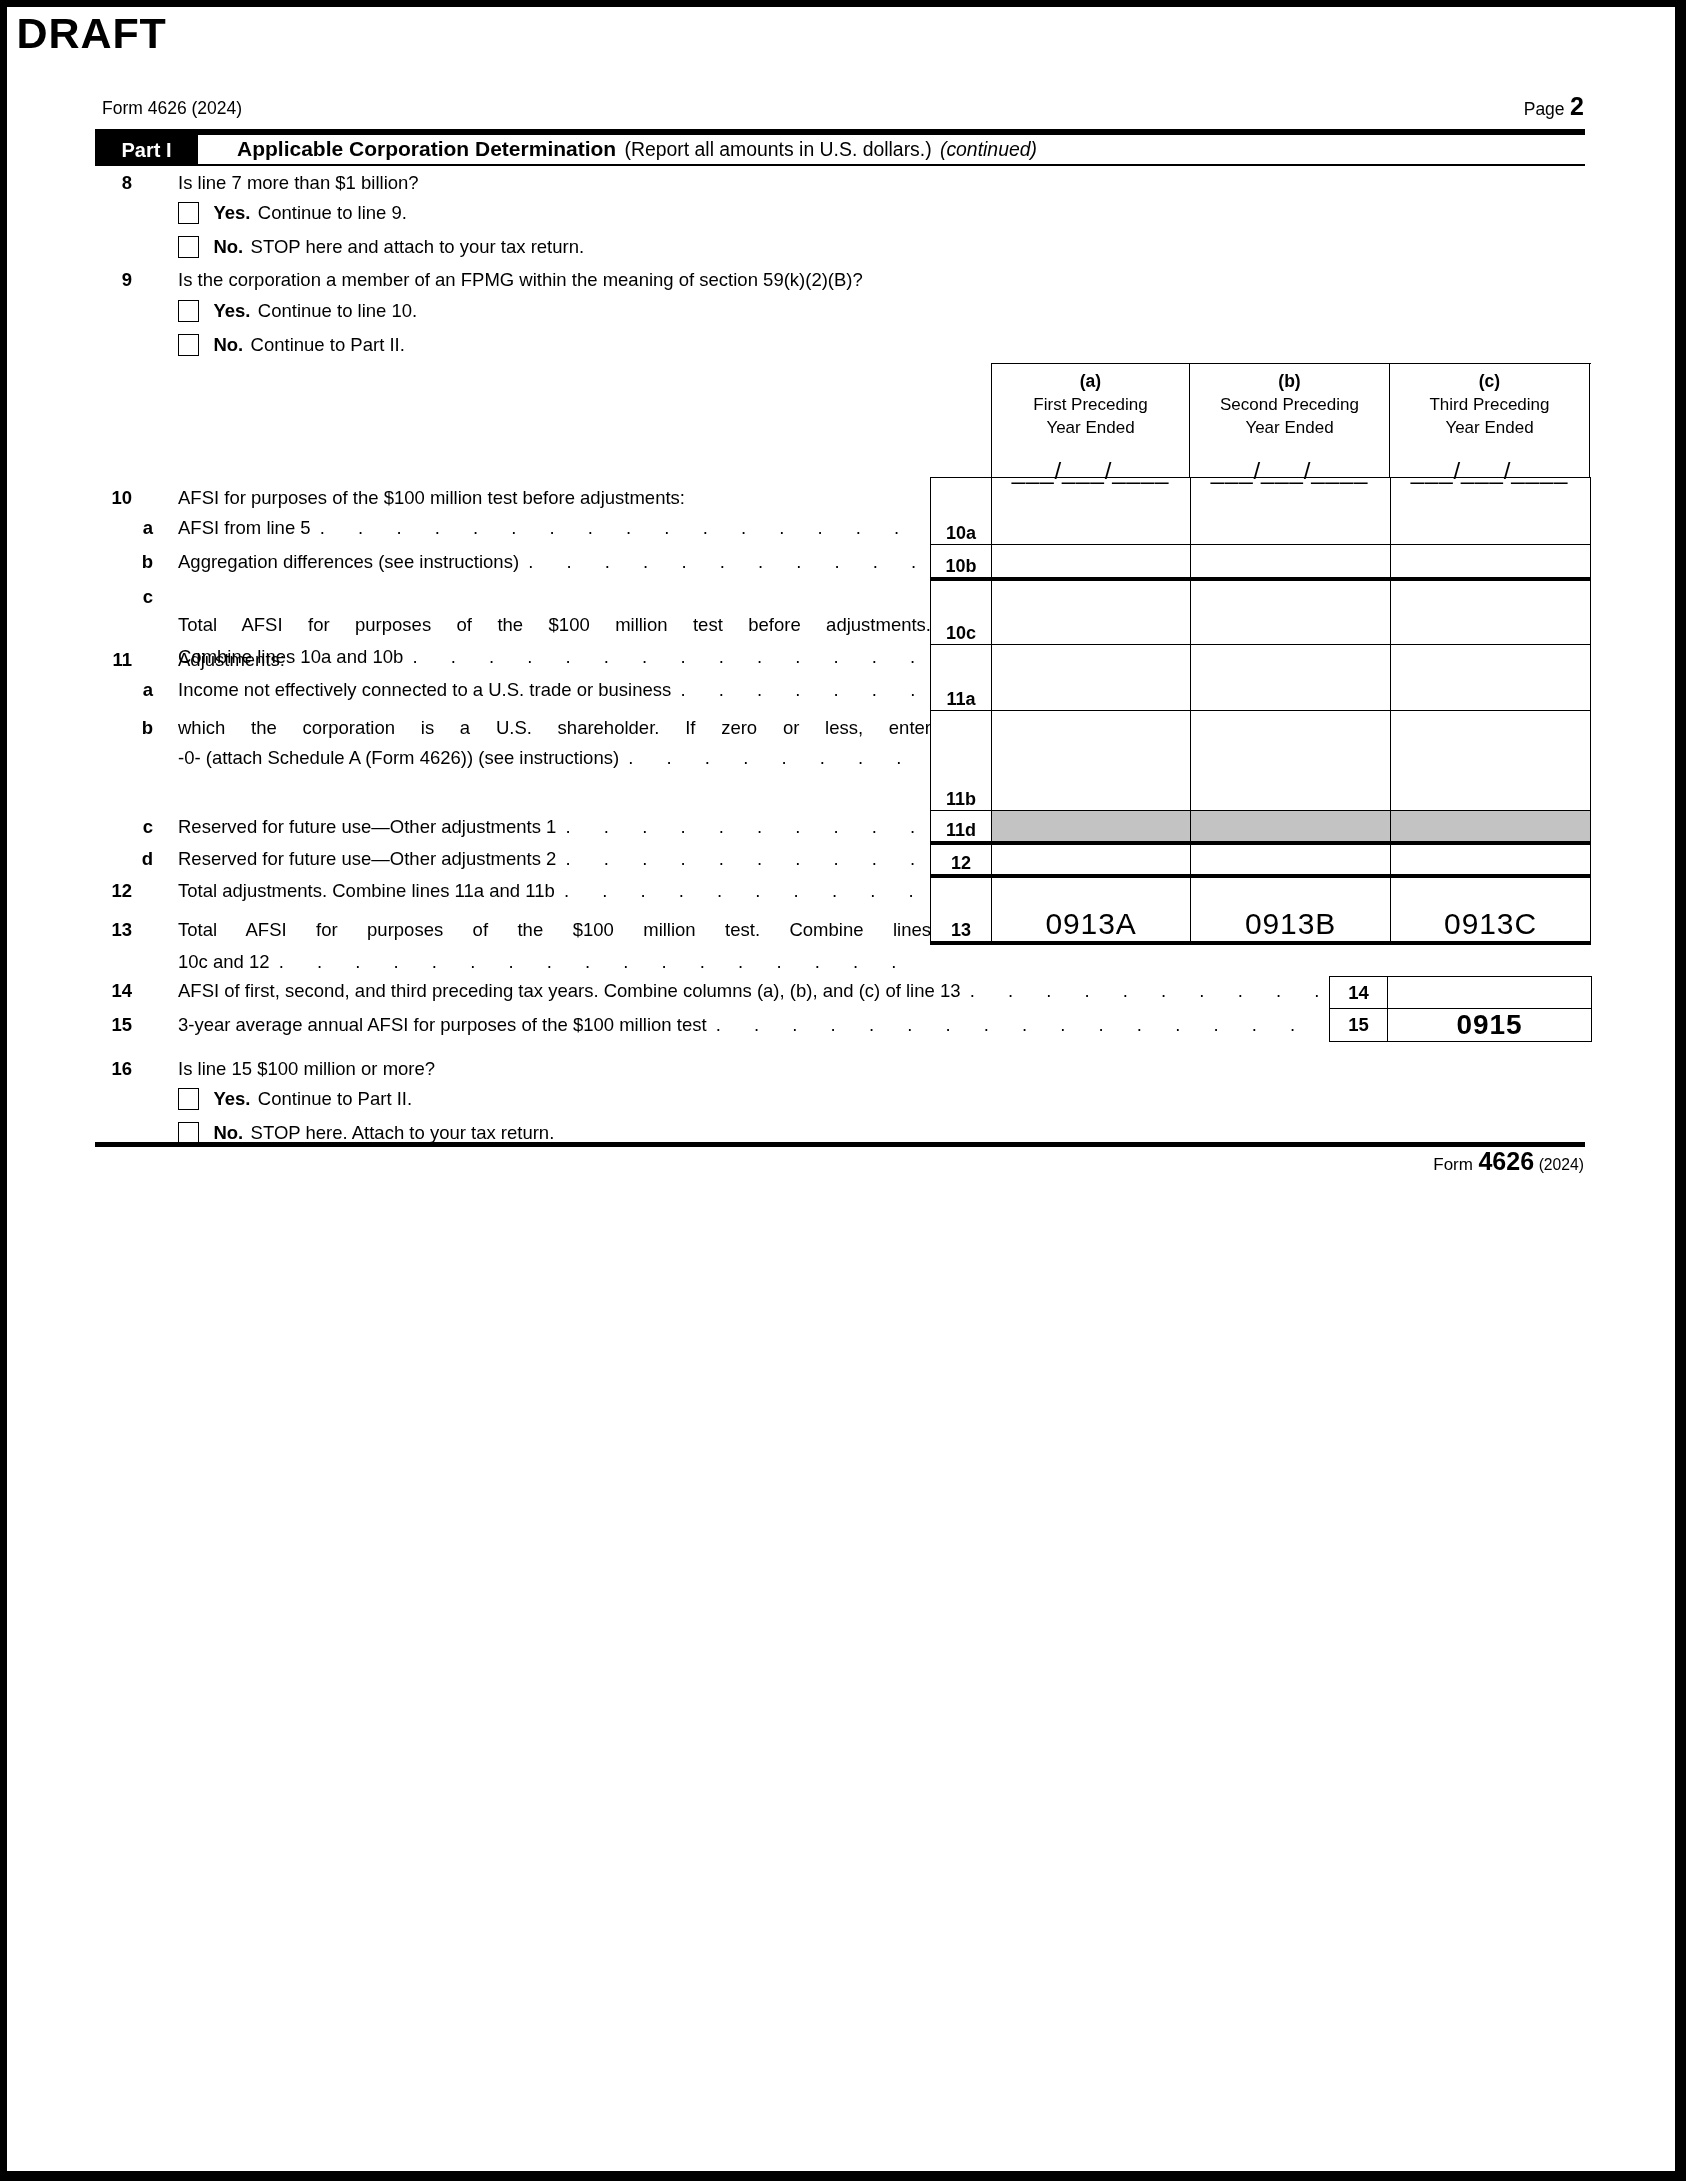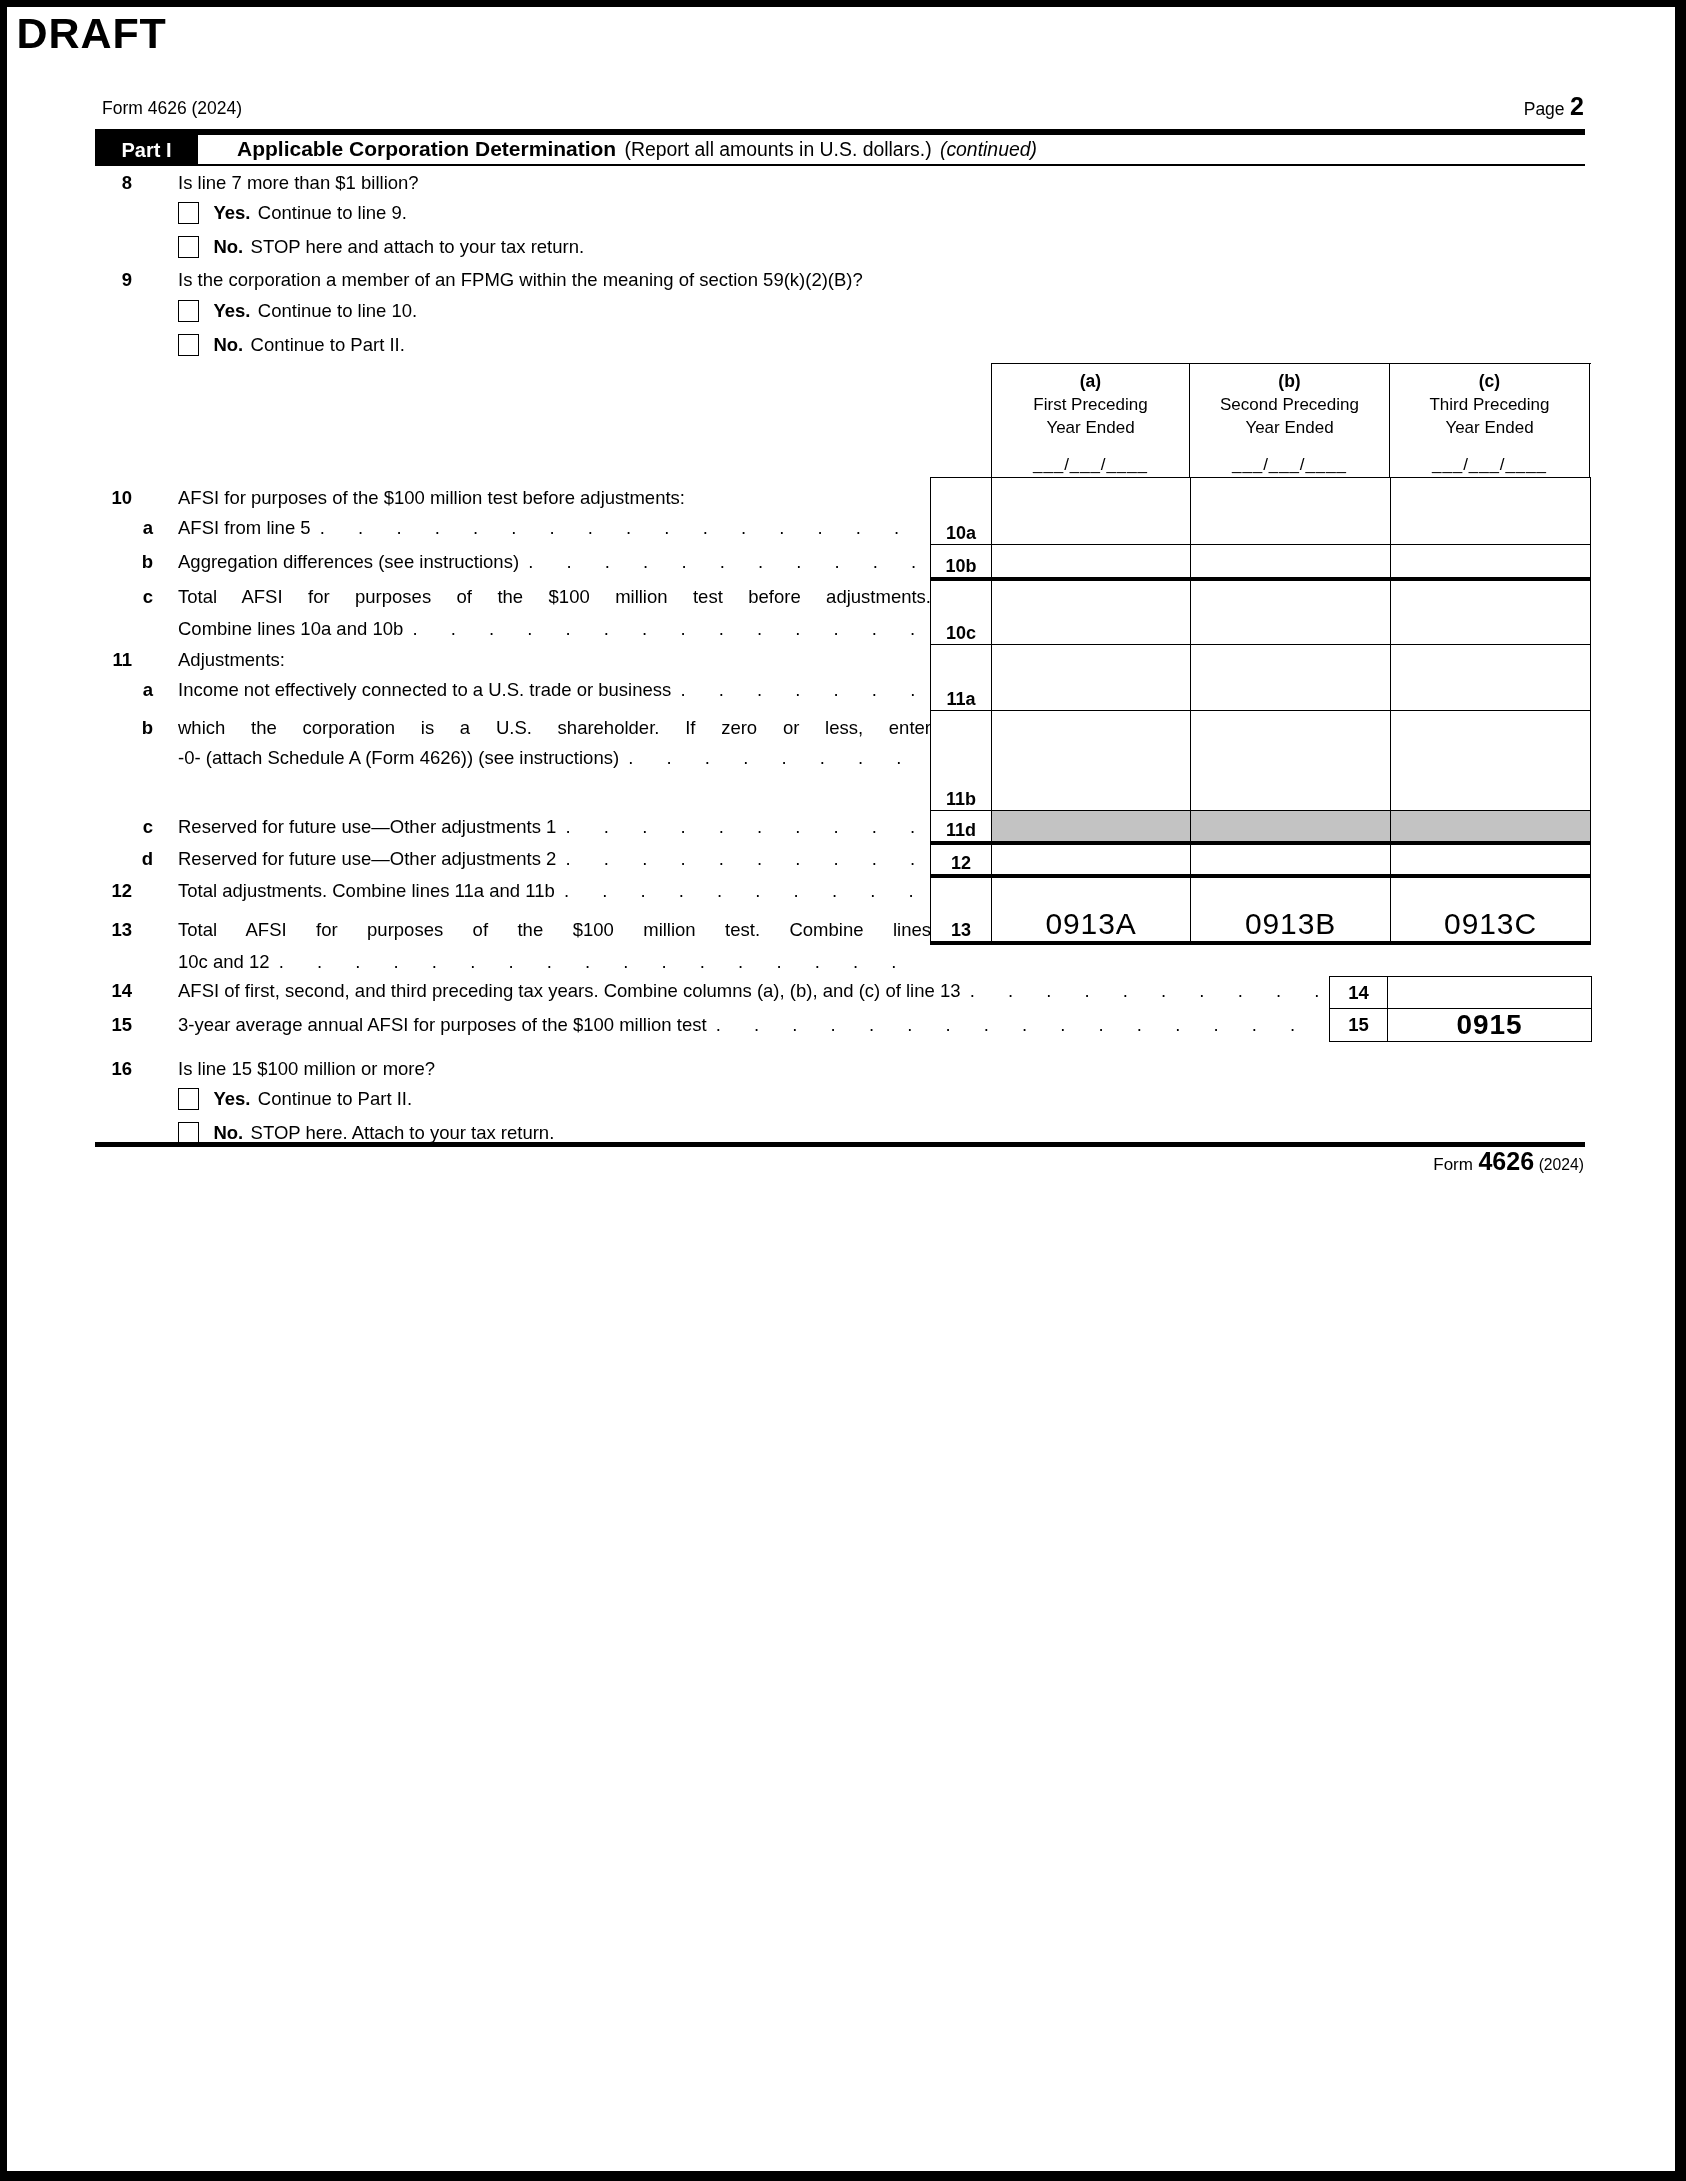--- a/index.html
+++ b/index.html
@@ -42,21 +42,21 @@
   
   .check{position:absolute;left:178px;display:flex;align-items:center;font-size:18.5px;height:24px;}
   .cbox{width:19.4px;height:19.4px;border:1.8px solid #000;background:#fff;flex:none;}
   .check .yb{font-weight:bold;margin-left:14px;white-space:nowrap;}
   .check .yt{margin-left:7.4px;white-space:nowrap;}
   
   .colhead{left:991px;top:363px;width:600px;height:114px;display:flex;border-top:1.8px solid #000;box-sizing:content-box;}
   .hc{box-sizing:border-box;border-right:1.8px solid #000;text-align:center;font-size:17px;line-height:23px;padding-top:5.5px;}
   .hc.first{border-left:1.8px solid #000;}
   .hc .cl{font-weight:bold;font-size:17.5px;}
-  .hc .date{margin-top:14px;font-size:17px;letter-spacing:0.9px;}
+  .hc .date{margin-top:20px;font-size:24px;letter-spacing:0.9px;}
   
   table.grid{border-collapse:collapse;table-layout:fixed;width:661px;}
   table.grid td{border:1.8px solid #000;padding:0;}
   tr.thick td{border-bottom-width:4.6px;}
   td.lab{text-align:center;vertical-align:bottom;font-weight:bold;font-size:18px;padding-bottom:3.7px;}
   td.gray{background:#c3c3c3;}
   td.val{text-align:center;vertical-align:bottom;font-weight:normal;font-size:30px;padding-bottom:8.3px;letter-spacing:0.9px;}
   
   table.small{border-collapse:collapse;table-layout:fixed;width:262px;}
   table.small td{border:1.8px solid #000;padding:0;}
@@ -243,21 +243,21 @@
         <span class="dline">
           <span class="t">Aggregation differences (see instructions)</span>
           <span class="leader">. . . . . . . . . . . . . . . . . . . . . . . . . . . . . . . . . . . . . . . . . . . . . . . . . .</span>
         </span>
       </span>
   </div>
 
   <div class="item lh35" style="top:581px;">
     <span class="gut a" style="line-height:32px;">c</span>
     <span class="cont">
-      <span class="jline" style="display:block;">Total AFSI for purposes of the $100 million test before adjustments.</span>
+      <span class="jline" style="display:block;margin-top:28px;">Total AFSI for purposes of the $100 million test before adjustments.</span>
       <span class="dline">
           <span class="t">Combine lines 10a and 10b</span>
           <span class="leader">. . . . . . . . . . . . . . . . . . . . . . . . . . . . . . . . . . . . . . . . . . . . . . . . . .</span>
         </span>
     </span>
   </div>
 
   <div class="item" style="top:649px;">
     <span class="gut n">11</span>
     <span class="cont free">Adjustments:</span>

